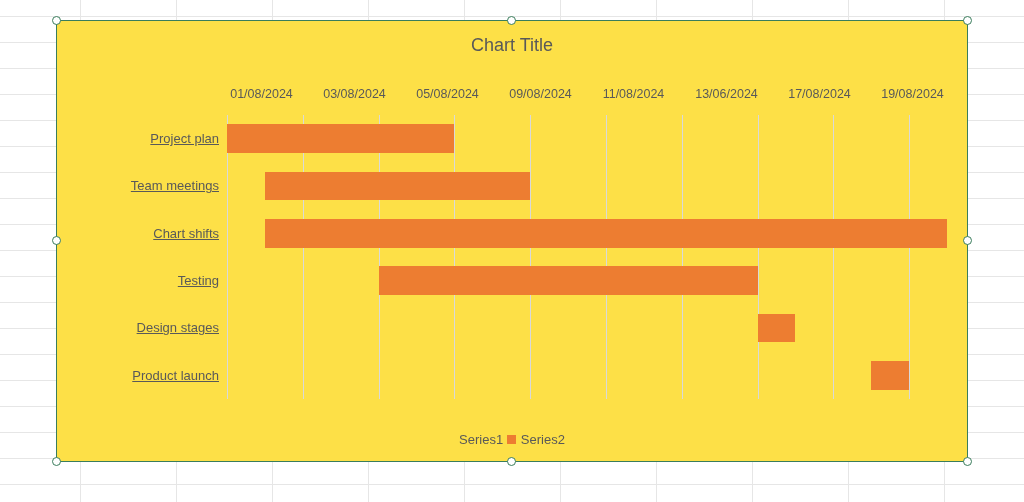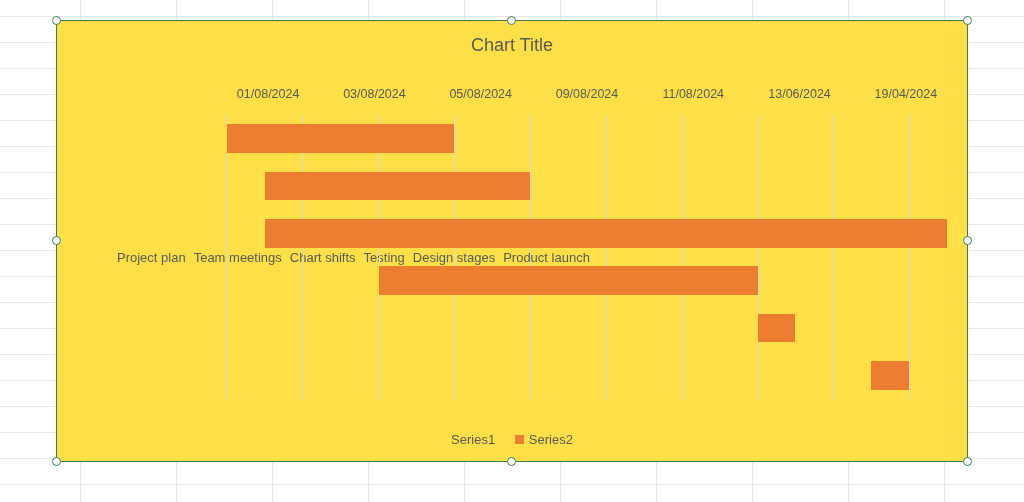--- a/index.html
+++ b/index.html
@@ -62,22 +62,23 @@
     left: 60px;
     right: 20px;
     top: 60px;
     bottom: 62px;
     display: flex;
   }
 
   .y-labels {
     width: 110px;
     display: flex;
-    flex-direction: row;
+    flex-direction: column;
     padding-top: 34px; 
+    text-decoration: underline;
   }
   .y-label {
     flex: 1;
     display: flex;
     align-items: center;
     justify-content: flex-end;
     padding-right: 8px;
     font-size: 13px;
     color: #595959;
     white-space: nowrap;
@@ -144,21 +145,21 @@
     bottom: 14px;
     left: 0;
     right: 0;
     text-align: center;
     font-size: 13px;
     color: #595959;
   }
   .legend-item {
     display: inline-flex;
     align-items: center;
-    margin: 0 8px;
+    margin: 0 0;
   }
   .legend-swatch {
     display: inline-block;
     width: 9px;
     height: 9px;
     margin-right: 5px;
   }
 </style>
 </head>
 <body>
@@ -191,21 +192,22 @@
 
     <div class="plot-area">
 
       <div class="x-labels" id="x-labels">
           <div class="x-label">01/08/2024</div>
           <div class="x-label">03/08/2024</div>
           <div class="x-label">05/08/2024</div>
           <div class="x-label">09/08/2024</div>
           <div class="x-label">11/08/2024</div>
           <div class="x-label">13/06/2024</div>
-          <div class="x-label">19/04/2024</div>
+          <div class="x-label">17/08/2024</div>
+          <div class="x-label">19/08/2024</div>
         </div>
 
       <div class="bars-region">
         <div class="grid-lines" id="grid-lines">
             <div class="vline" style="left: 0%;"></div>
             <div class="vline" style="left: 10.5263%;"></div>
             <div class="vline" style="left: 21.0526%;"></div>
             <div class="vline" style="left: 31.5789%;"></div>
             <div class="vline" style="left: 42.1053%;"></div>
             <div class="vline" style="left: 52.6316%;"></div>

